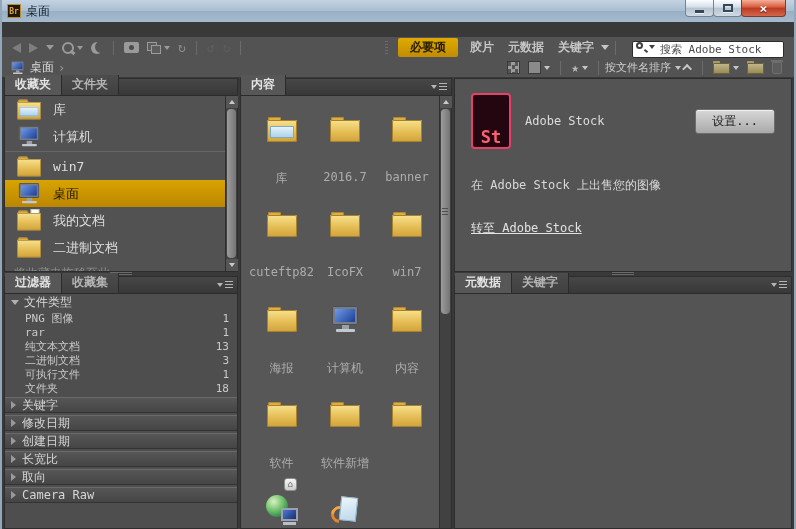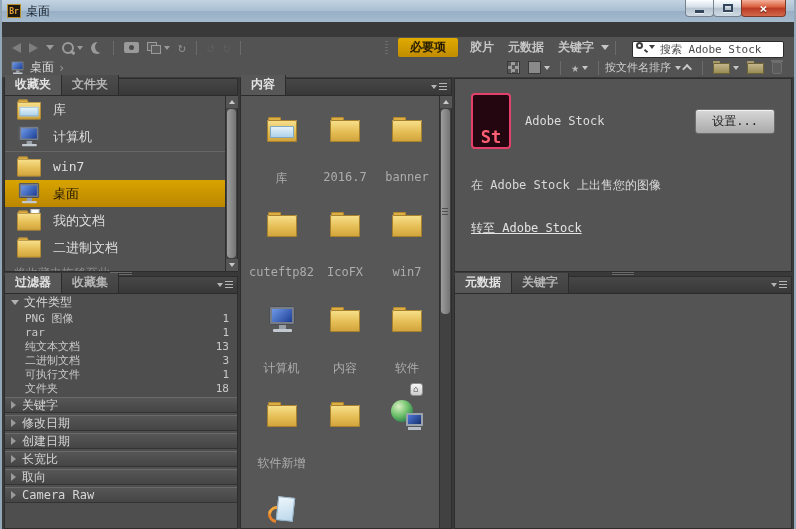--- a/index.html
+++ b/index.html
@@ -554,20 +554,29 @@
           <span class="icwrap">
               <span class="fol">
                 <i class="ftab"></i>
                 <i class="fbody"></i>
               </span>
             </span>
           <span class="clabel">win7</span>
         </div>
         <div class="cell">
           <span class="icwrap">
+              <span class="fol">
+                <i class="ftab"></i>
+                <i class="fbody"></i>
+              </span>
+            </span>
+          <span class="clabel">海报</span>
+        </div>
+        <div class="cell">
+          <span class="icwrap">
               <span class="pc">
                 <span class="scr">
                   <i></i>
                 </span>
                 <span class="std"></span>
                 <span class="base"></span>
               </span>
             </span>
           <span class="clabel">计算机</span>
         </div>

